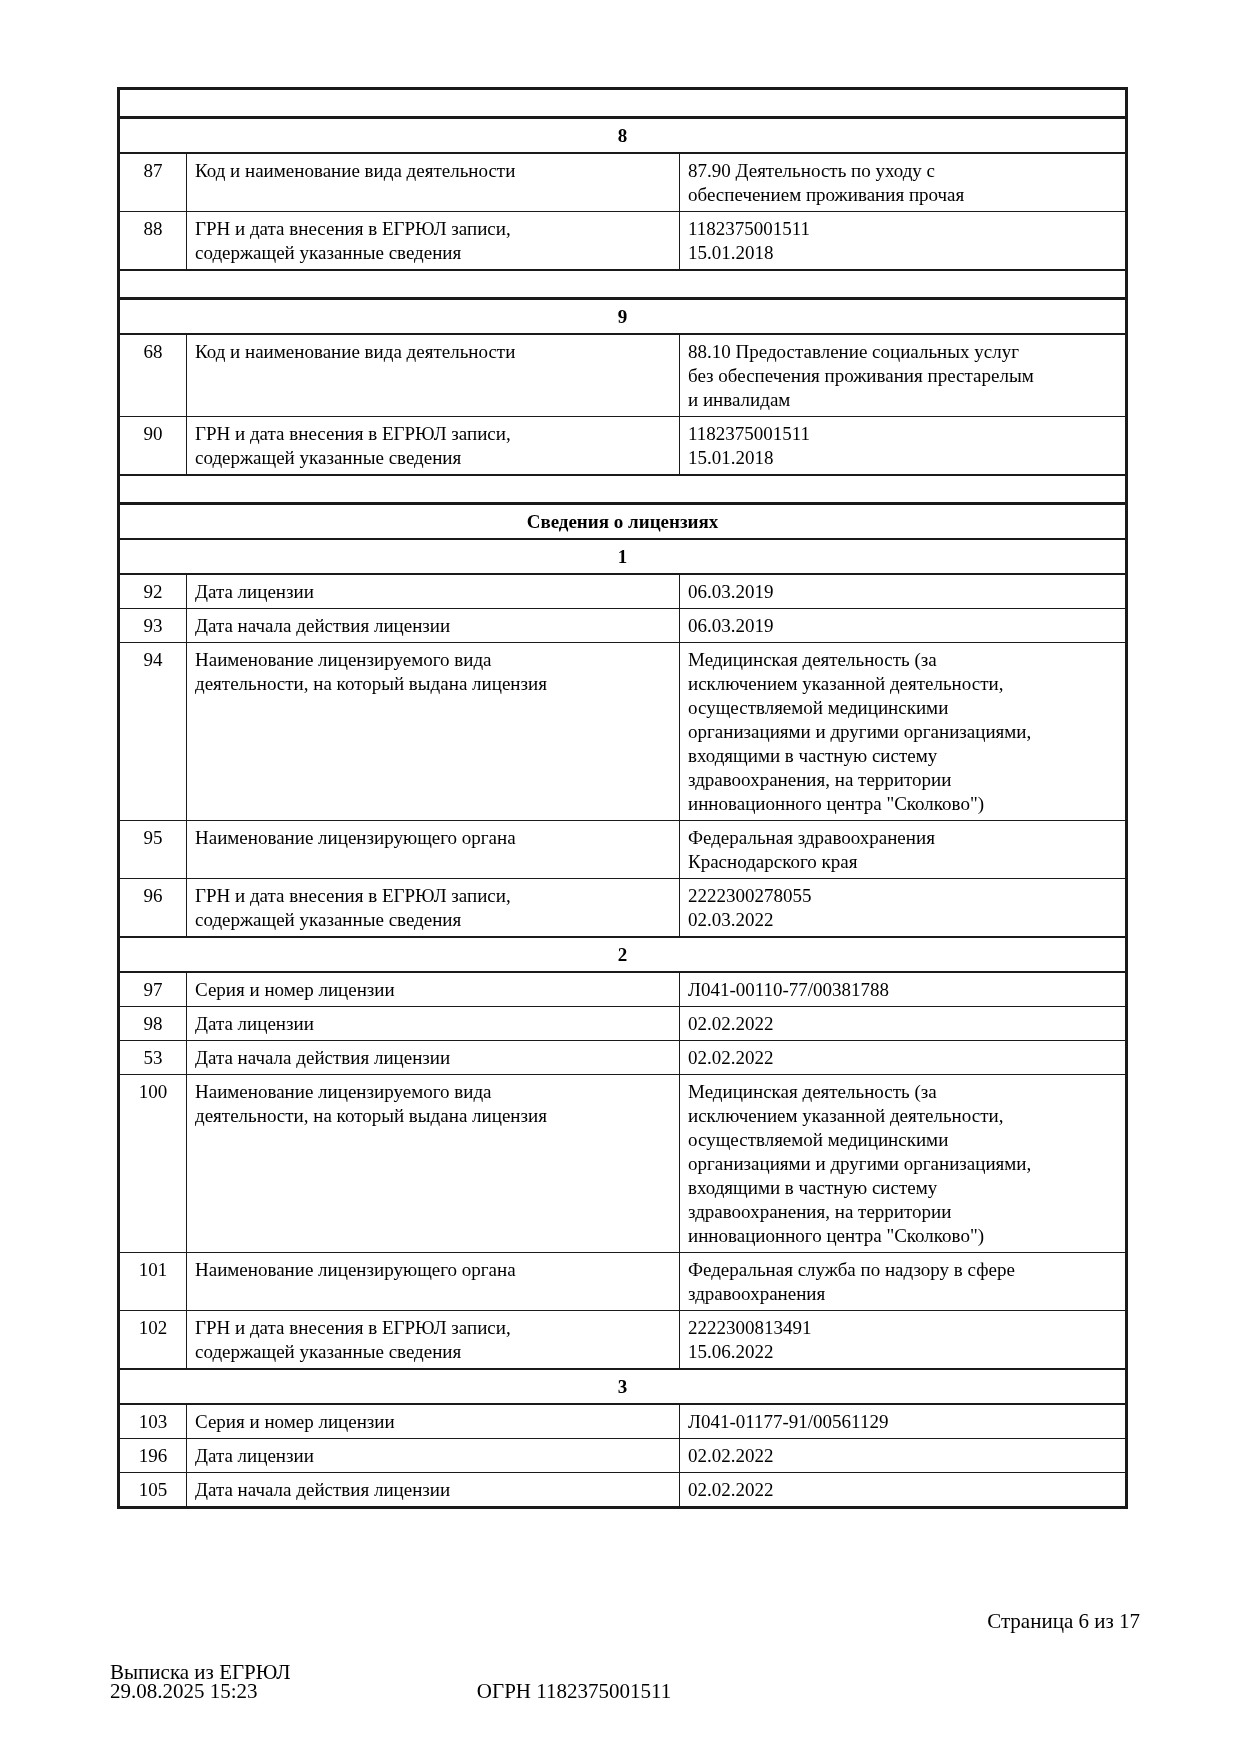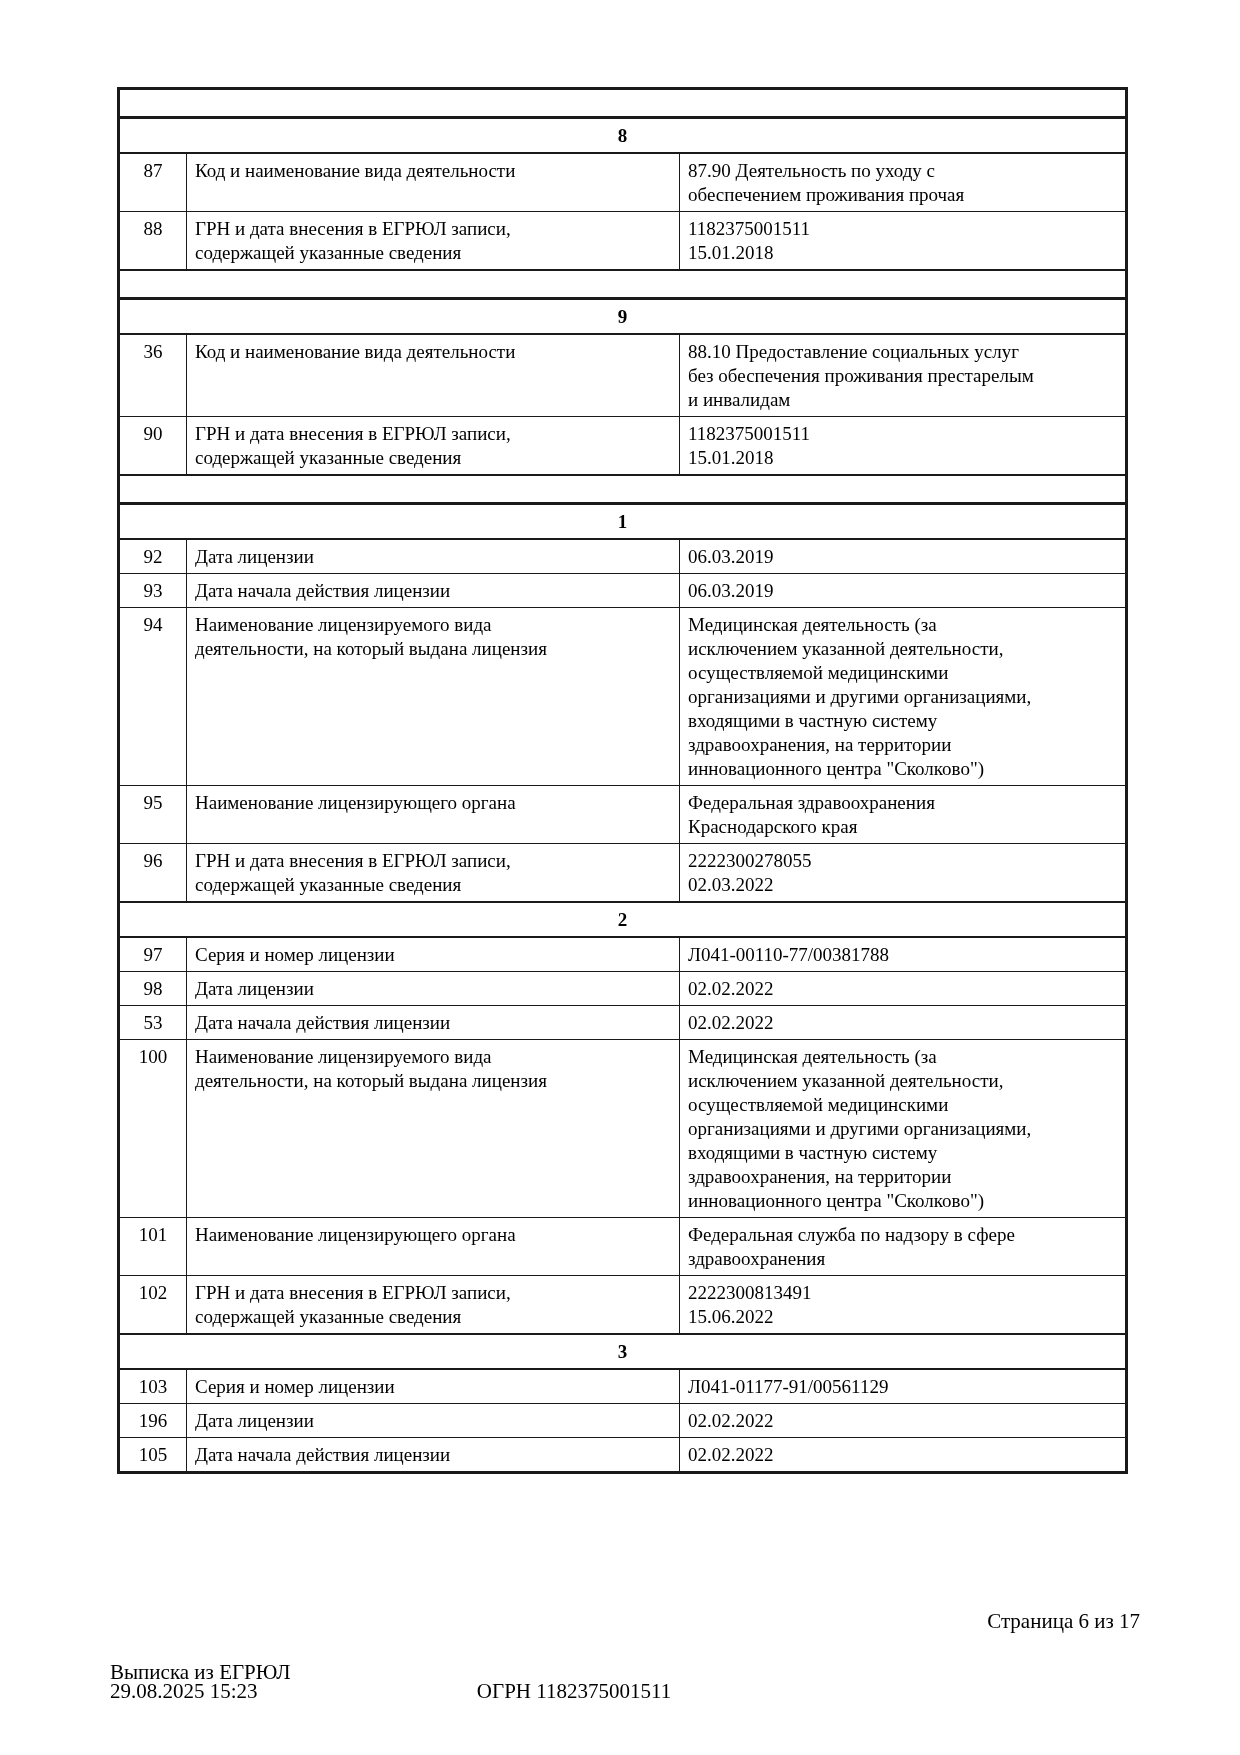--- a/index.html
+++ b/index.html
@@ -95,39 +95,42 @@
 
   <tr class="spacer">
     <td colspan="3"></td>
   </tr>
 
   <tr class="section">
     <td colspan="3">9</td>
   </tr>
 
   <tr class="data">
-    <td class="num">36</td>
+    <td class="num">68</td>
     <td class="label">Код и наименование вида деятельности</td>
     <td class="value">88.10 Предоставление социальных услуг
 без обеспечения проживания престарелым
 и инвалидам</td>
   </tr>
 
   <tr class="data">
     <td class="num">90</td>
     <td class="label">ГРН и дата внесения в ЕГРЮЛ записи,
 содержащей указанные сведения</td>
     <td class="value">1182375001511
 15.01.2018</td>
   </tr>
 
   <tr class="spacer">
     <td colspan="3"></td>
   </tr>
 
+  <tr class="section">
+    <td colspan="3">Сведения о лицензиях</td>
+  </tr>
 
   <tr class="section">
     <td colspan="3">1</td>
   </tr>
 
 
   <tr class="data">
     <td class="num">92</td>
     <td class="label">Дата лицензии</td>
     <td class="value">06.03.2019</td>

